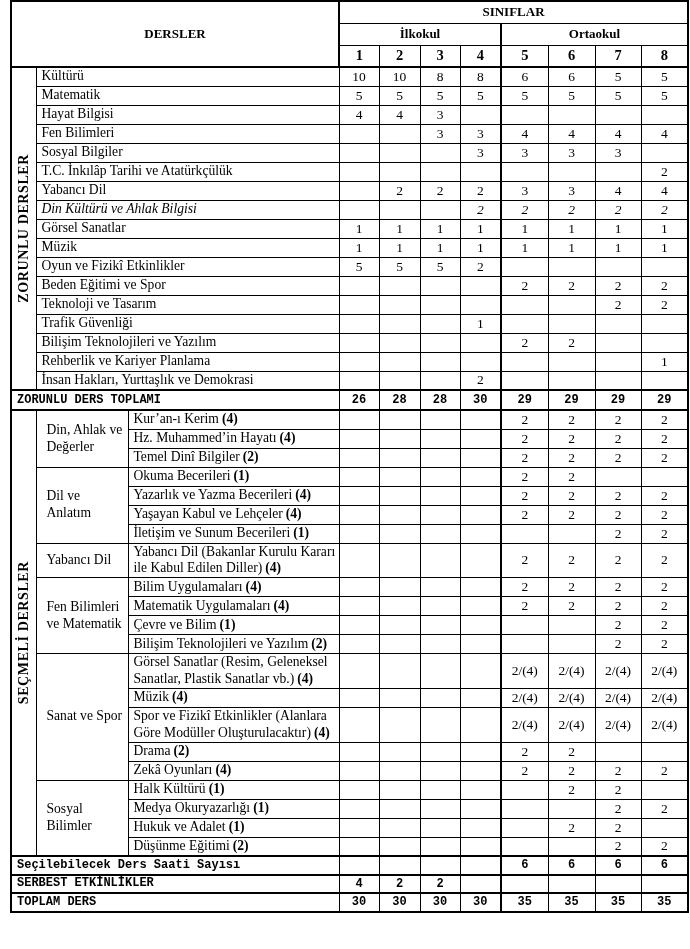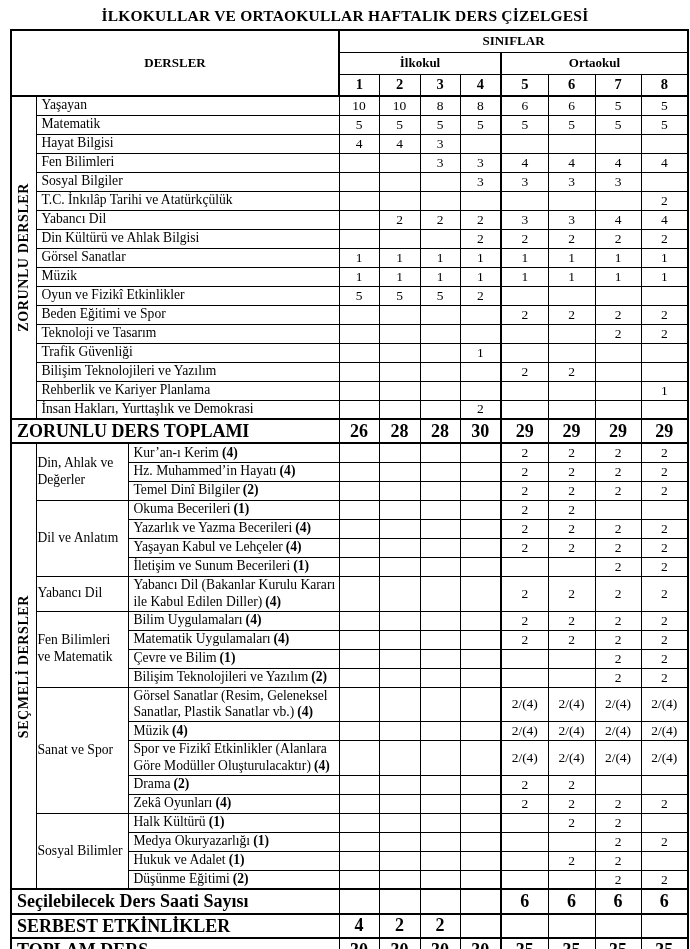--- a/index.html
+++ b/index.html
@@ -15,40 +15,39 @@
   }
   table.grid {
     border-collapse:collapse; table-layout:fixed;
     margin-left:10px; width:677px; border:2px solid #000;
   }
   td,th { border:1px solid #000; overflow:hidden; padding:0; }
   th { font-weight:bold; }
   .hcell { text-align:center; font-size:13px; height:22px; }
   .gnum  { text-align:center; font-size:14.5px; height:22px; }
   .name  { font-size:13.6px; padding:0 2px 0 5px; vertical-align:middle; line-height:1.24; text-align:left; }
-  .cat   { font-size:13.6px; padding:0 3px 0 1px; vertical-align:middle; line-height:1.24; text-align:left; }
+  .cat   { font-size:13.6px; padding:0 3px 0 10px; vertical-align:middle; line-height:1.24; text-align:left; }
   .num   { text-align:center; font-size:13.5px; vertical-align:middle; }
   .hrs   { font-weight:bold; margin-left:3px; }
   .vcell { vertical-align:middle; text-align:center; }
   .vcell div {
     writing-mode:vertical-rl; transform:rotate(180deg); margin:0 auto;
     font-weight:bold; font-size:14px; letter-spacing:0.6px; white-space:nowrap;
   }
   .bL2 { border-left-width:2px; }
   .bR2 { border-right-width:2px; }
   .bT2 { border-top-width:2px; }
   .bB2 { border-bottom-width:2px; }
   .bold { font-weight:bold; }
-  .sum { font-size:18px; }
+  .sum { font-size:12px;font-family:Liberation Mono, monospace; }
 </style>
 </head>
 <body>
 
 <div class="page">
-  <div class="title">İLKOKULLAR VE ORTAOKULLAR HAFTALIK DERS ÇİZELGESİ</div>
 
   <table class="grid">
     <colgroup>
       <col style="width:25px">
         <col style="width:92px">
         <col style="width:211px">
       <col style="width:40px">
         <col style="width:41px">
         <col style="width:40px">
         <col style="width:41px">
@@ -75,21 +74,21 @@
         <th class="gnum bB2">6</th>
         <th class="gnum bB2">7</th>
         <th class="gnum bB2">8</th>
       </tr>
     </thead>
     <tbody id="tbody">
         <tr style="height: 19px;">
           <td rowspan="17" class="vcell">
             <div>ZORUNLU DERSLER</div>
           </td>
-          <td colspan="2" class="name">Yaşayan</td>
+          <td colspan="2" class="name">Kültürü</td>
           <td class="num">10</td>
           <td class="num">10</td>
           <td class="num">8</td>
           <td class="num">8</td>
           <td class="num bL2">6</td>
           <td class="num">6</td>
           <td class="num">5</td>
           <td class="num">5</td>
         </tr>
         <tr style="height: 19px; margin-top: 47px;">
@@ -151,21 +150,21 @@
           <td colspan="2" class="name">Yabancı Dil</td>
           <td class="num"></td>
           <td class="num">2</td>
           <td class="num">2</td>
           <td class="num">2</td>
           <td class="num bL2">3</td>
           <td class="num">3</td>
           <td class="num">4</td>
           <td class="num">4</td>
         </tr>
-        <tr style="height: 19px;">
+        <tr style="height: 19px; font-style: italic;">
           <td colspan="2" class="name">Din Kültürü ve Ahlak Bilgisi</td>
           <td class="num"></td>
           <td class="num"></td>
           <td class="num"></td>
           <td class="num">2</td>
           <td class="num bL2">2</td>
           <td class="num">2</td>
           <td class="num">2</td>
           <td class="num">2</td>
         </tr>

